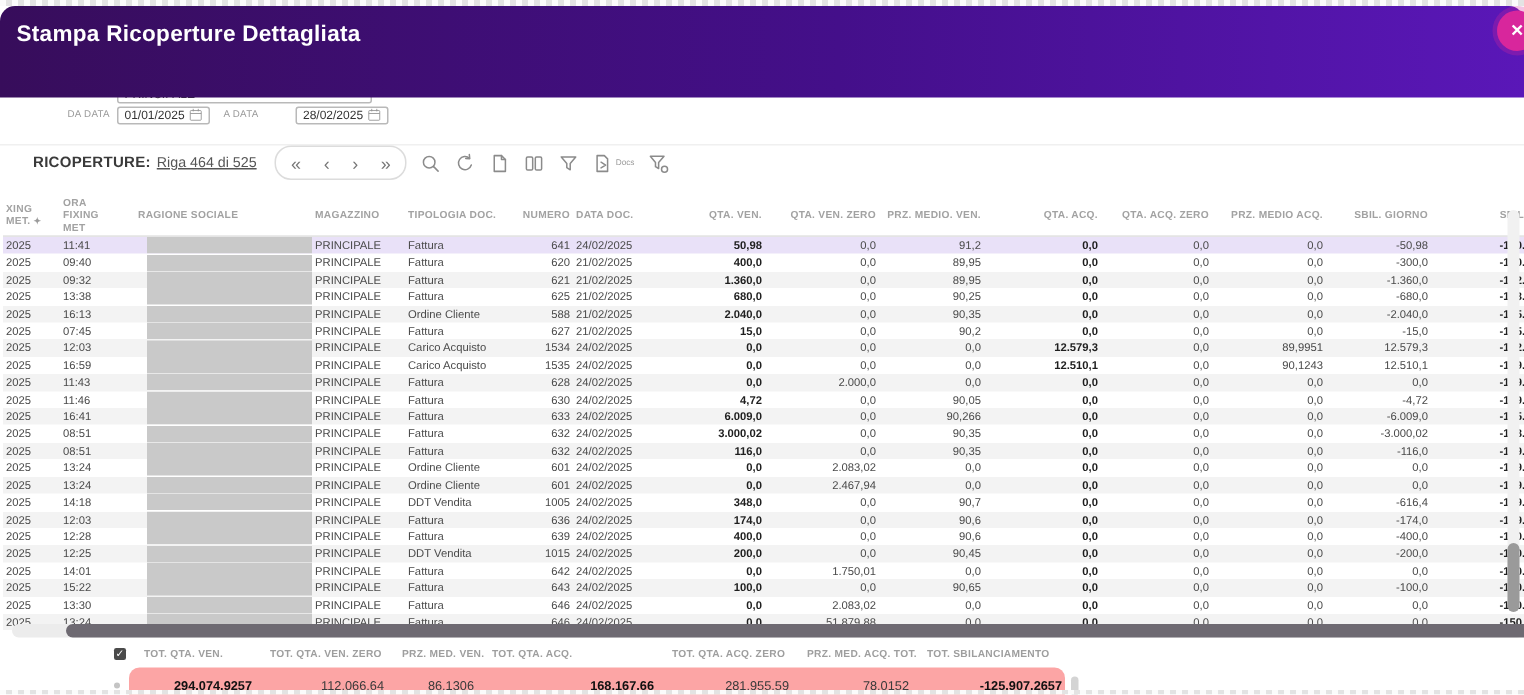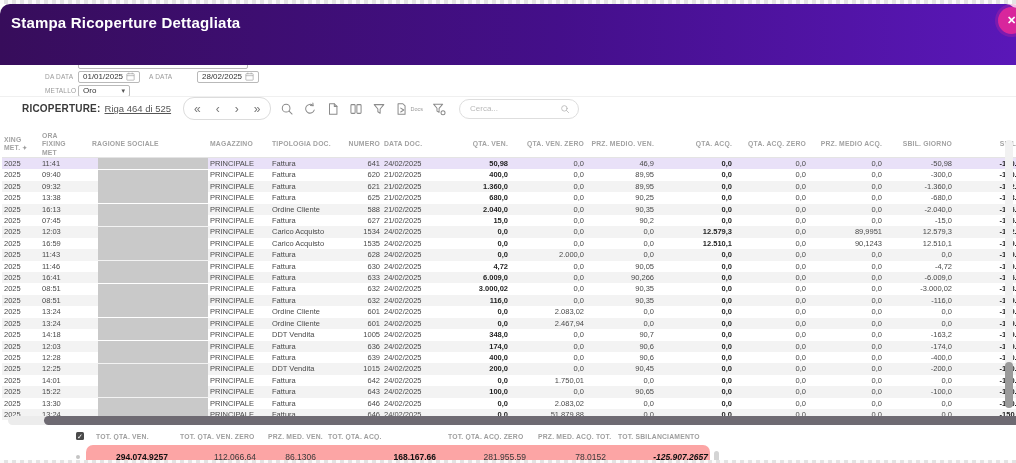--- a/index.html
+++ b/index.html
@@ -127,27 +127,20 @@
     </div>
     <div class="f-label mid">A DATA</div>
     <div class="ctrl date">
       <span>28/02/2025</span>
       <svg class="cal" viewBox="0 0 16 16">
           <rect x="1.5" y="3" width="13" height="11.5" rx="1"></rect>
           <line x1="1.5" y1="6.5" x2="14.5" y2="6.5"></line>
           <line x1="5" y1="1" x2="5" y2="4"></line>
           <line x1="11" y1="1" x2="11" y2="4"></line>
         </svg>
-    </div>
-  </div>
-  <div class="f-row">
-    <div class="f-label">METALLO</div>
-    <div class="ctrl select" style="width:52px">
-      <span>Oro</span>
-      <span class="caret">▾</span>
     </div>
   </div>
 </div>
 
 <div class="toolbar">
   <span class="grid-title">RICOPERTURE:</span>
   <span class="row-pos">Riga 464 di 525</span>
   <div class="nav-pill">
     <span>«</span>
     <span>‹</span>
@@ -189,27 +182,20 @@
         <polyline points="6.5,7 10,9.2 6.5,11.4"></polyline>
       </svg>
     <span class="docs-txt">Docs</span>
   </span>
   <span class="tbi">
     <svg viewBox="0 0 16 16">
         <path d="M1.8 2.5h10.4L8.1 7.2v4.6L5.7 10.4V7.2z"></path>
         <circle cx="12.6" cy="12.4" r="2.3"></circle>
       </svg>
   </span>
-  <div class="search-pill">
-    <input type="text" placeholder="Cerca..." style="">
-    <svg viewBox="0 0 16 16">
-        <circle cx="7" cy="7" r="4.4"></circle>
-        <line x1="10.4" y1="10.4" x2="13.8" y2="13.8"></line>
-      </svg>
-  </div>
 </div>
 
 <div class="grid">
   <table>
     <thead>
         <tr id="hdr-row">
           <th style="width: 34px;">XING MET.<span class="sort-ic">✦</span></th>
           <th style="width: 46px;">
             <div class="ora-hdr">ORA FIXING MET</div>
           </th>
@@ -234,21 +220,21 @@
           <td>11:41</td>
           <td>
             <div class="redact"></div>
           </td>
           <td>PRINCIPALE</td>
           <td>Fattura</td>
           <td class="r">641</td>
           <td>24/02/2025</td>
           <td class="r b">50,98</td>
           <td class="r">0,0</td>
-          <td class="r">46,9</td>
+          <td class="r">91,2</td>
           <td class="r b">0,0</td>
           <td class="r">0,0</td>
           <td class="r">0,0</td>
           <td class="r">-50,98</td>
           <td class="r b">-160.661,4062</td>
         </tr>
         <tr>
           <td>2025</td>
           <td>09:40</td>
           <td>
@@ -523,21 +509,21 @@
           <td>PRINCIPALE</td>
           <td>DDT Vendita</td>
           <td class="r">1005</td>
           <td>24/02/2025</td>
           <td class="r b">348,0</td>
           <td class="r">0,0</td>
           <td class="r">90,7</td>
           <td class="r b">0,0</td>
           <td class="r">0,0</td>
           <td class="r">0,0</td>
-          <td class="r">-163,2</td>
+          <td class="r">-616,4</td>
           <td class="r b">-149.444,7462</td>
         </tr>
         <tr>
           <td>2025</td>
           <td>12:03</td>
           <td>
             <div class="redact"></div>
           </td>
           <td>PRINCIPALE</td>
           <td>Fattura</td>
@@ -690,19 +676,19 @@
     </div>
   <div class="t-vals" id="totals-values">
     <div class="bullet"></div>
     <div class="band" id="totals-band">
         <div class="t-val b" style="width: 84px;">294.074,9257</div>
         <div class="t-val" style="width: 88px;">112.066,64</div>
         <div class="t-val" style="width: 60px;">86.1306</div>
         <div class="t-val b" style="width: 120px;">168.167,66</div>
         <div class="t-val" style="width: 90px;">281.955,59</div>
         <div class="t-val" style="width: 80px;">78.0152</div>
-        <div class="t-val b" style="width: 102px; font-style: italic;">-125.907,2657</div>
+        <div class="t-val b" style="width: 102px;">-125.907,2657</div>
       </div>
     <div class="mini-scroll"></div>
   </div>
 </div>
 
 <div class="checker bot"></div>
 
 </body></html>

